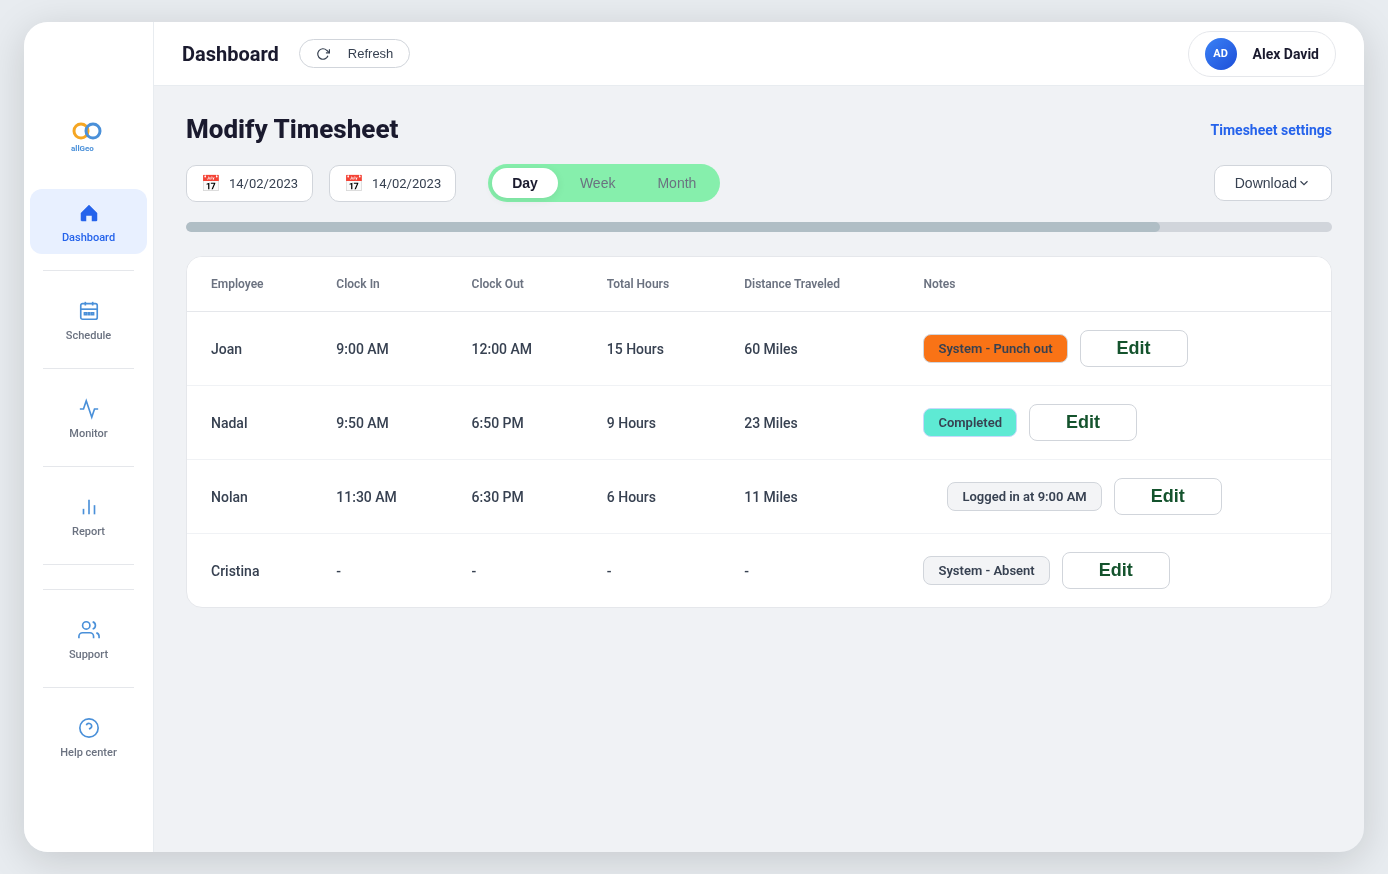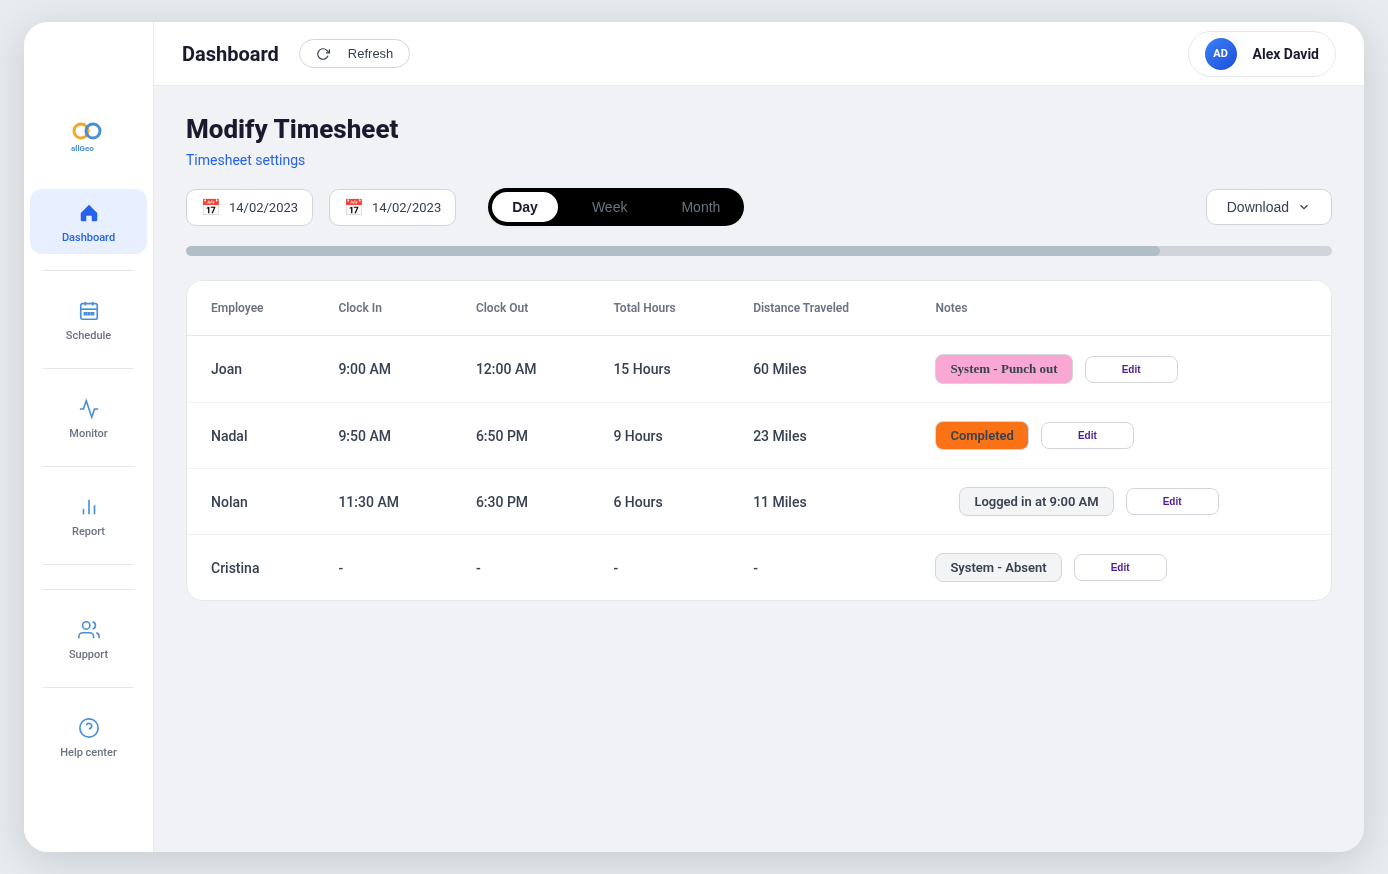--- a/index.html
+++ b/index.html
@@ -147,31 +147,30 @@
     .content {
       flex: 1;
       padding: 28px 32px;
       overflow-y: auto;
     }
     .page-header {
       display: flex;
       align-items: flex-start;
       justify-content: space-between;
       margin-bottom: 20px;
-      flex-direction: column;
     }
     .page-title {
       font-size: 26px;
       font-weight: 800;
       color: #1a1a2e;
     }
     .timesheet-settings-link {
       color: #2563eb;
       font-size: 14px;
-      font-weight: 400;
+      font-weight: 700;
       cursor: pointer;
       text-decoration: none;
       margin-top: 8px;
     }
     .toolbar {
       display: flex;
       align-items: center;
       gap: 16px;
       margin-bottom: 20px;
     }
@@ -187,24 +186,24 @@
       color: #374151;
       cursor: pointer;
     }
     .date-icon {
       color: #6b7280;
       font-size: 16px;
     }
     .view-toggle {
       display: flex;
       align-items: center;
-      background: #000000;
+      background: #86efac;
       border-radius: 24px;
       padding: 4px;
-      gap: 14px;
+      gap: 2px;
       margin-left: 16px;
     }
     .view-btn {
       padding: 7px 20px;
       border-radius: 20px;
       border: none;
       background: transparent;
       font-size: 14px;
       font-weight: 500;
       color: #6b7280;
@@ -214,21 +213,20 @@
     .view-btn.active {
       background: #fff;
       color: #1a1a2e;
       font-weight: 700;
       box-shadow: 0 2px 8px rgba(0,0,0,0.08);
     }
     .toolbar-spacer { flex: 1; }
     .download-btn {
       display: flex;
       align-items: center;
-      gap: 8px;
       padding: 9px 20px;
       border: 1.5px solid #d1d5db;
       border-radius: 10px;
       background: #fff;
       cursor: pointer;
       font-size: 14px;
       font-weight: 500;
       color: #374151;
     }
     
@@ -283,47 +281,46 @@
       padding: 6px 14px;
       border-radius: 8px;
       font-size: 13px;
       font-weight: 600;
       background: #f3f4f6;
       color: #374151;
       border: 1px solid #e5e7eb;
       white-space: nowrap;
     }
     .note-badge.system-punch {
-      background: #f9a8d4;
+      background: #f97316;
       border-color: #d1d5db;
-      font-family: Liberation Serif, serif;
     }
     .note-badge.completed {
-      background: #f97316;
+      background: #5eead4;
       border-color: #c7d9fb;
       color: #374151;
     }
     .note-badge.logged-in {
       background: #f3f4f6;
       border-color: #d1d5db;
       margin-left: 24px;
     }
     .note-badge.absent {
       background: #f3f4f6;
       border-color: #d1d5db;
     }
     .edit-btn {
       padding: 7px 36px;
       border: 1.5px solid #d1d5db;
       border-radius: 8px;
       background: #fff;
       cursor: pointer;
-      font-size: 10px;
+      font-size: 18px;
       font-weight: 600;
-      color: #4c1d95;
+      color: #14532d;
     }
     .notes-cell {
       display: flex;
       align-items: center;
       gap: 12px;
     }
   </style>
 </head>
 <body>
 

